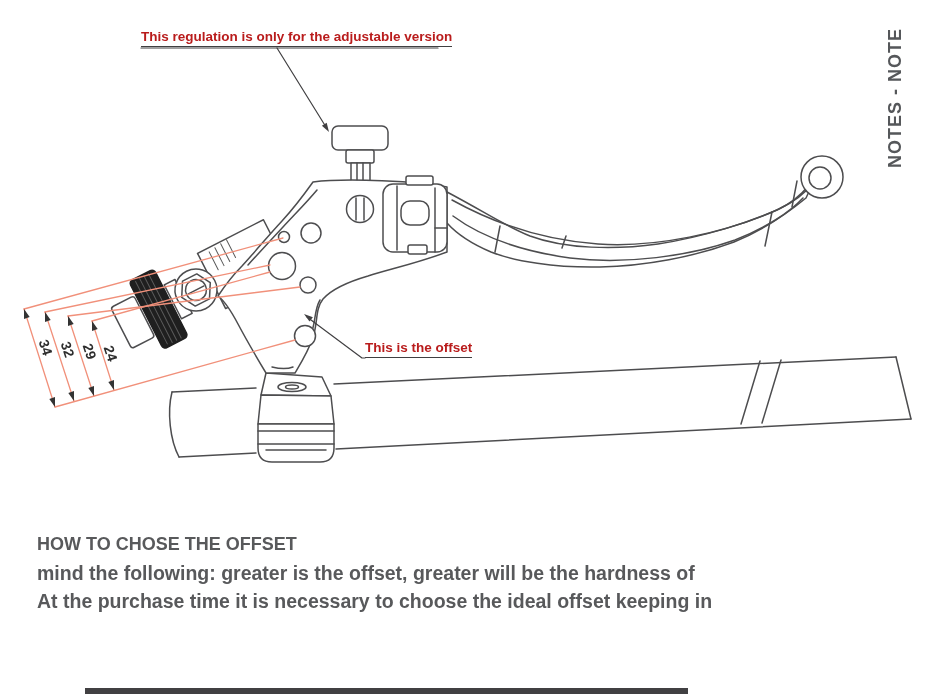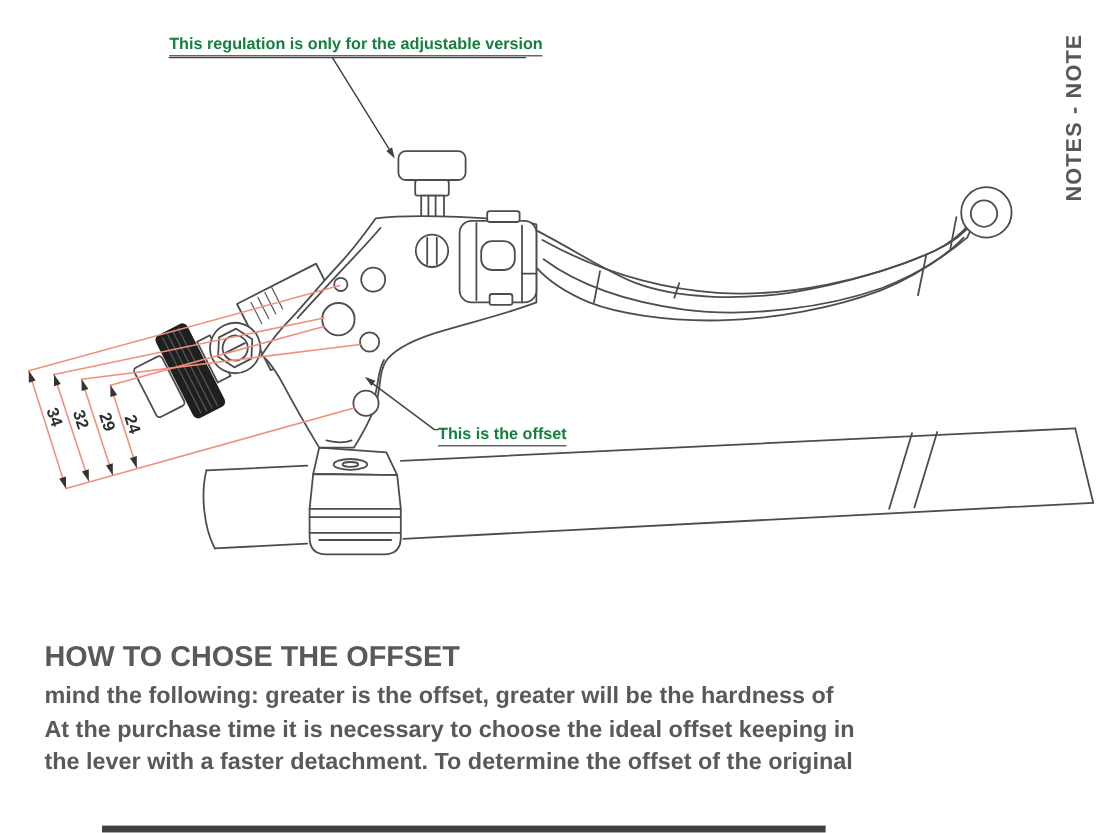--- a/index.html
+++ b/index.html
@@ -9,29 +9,29 @@
   svg *{stroke:#4D4D4F;stroke-width:1.5;fill:none;stroke-linejoin:round;stroke-linecap:round;}
   svg .w{fill:#ffffff;}
   svg .dk{fill:#1f1f1f;stroke:#1f1f1f;}
   svg .kn{stroke:#5a5a5a;stroke-width:1;}
   svg .salmon{stroke:#F1907A;stroke-width:1.3;}
   svg .arrow{fill:#333;stroke:none;}
   svg .leader{stroke:#414042;stroke-width:1.2;}
   svg .larrow{fill:#414042;stroke:none;}
   svg text{stroke:none;fill:#2e2e2e;font-family:"Liberation Sans",sans-serif;
            font-size:14px;font-weight:600;}
-  .ann{position:absolute;font-size:13.5px;font-weight:600;color:#15803d;
+  .ann{position:absolute;font-size:13.5px;font-weight:600;color:#b91c1c;
        border-bottom:1.4px solid #3f3f41;padding-bottom:2px;white-space:nowrap;}
   .ann1{left:141px;top:29px;}
-  .ann2{left:365px;top:354px;}
+  .ann2{left:365px;top:340px;}
   .notes{position:absolute;left:808px;top:85px;width:180px;height:26px;
          transform:rotate(-90deg);text-align:center;font-size:18px;font-weight:700;
          letter-spacing:1px;color:#55575A;white-space:nowrap;}
   .section{position:absolute;left:37px;top:534px;color:#58595B;}
-  .section h1{margin:0 0 5px 0;font-size:24px;font-weight:700;color:#58595B;}
+  .section h1{margin:0 0 5px 0;font-size:18px;font-weight:700;color:#58595B;}
   .bodyline{font-size:19.5px;font-weight:700;line-height:27.5px;white-space:nowrap;}
   .bottombar{position:absolute;left:85px;top:688px;width:603px;height:6px;background:#414042;}
 </style>
 </head>
 <body>
 
 <div id="page">
 
   <svg width="927" height="520" viewBox="0 0 927 520">
 
@@ -145,18 +145,17 @@
 
   <div class="ann ann1">This regulation is only for the adjustable version</div>
   <div class="ann ann2">This is the offset</div>
 
   <div class="notes">NOTES - NOTE</div>
 
   <div class="section">
     <h1>HOW TO CHOSE THE OFFSET</h1>
     <div class="bodyline">mind the following: greater is the offset, greater will be the hardness of</div>
     <div class="bodyline">At the purchase time it is necessary to choose the ideal offset keeping in</div>
-    <div class="bodyline">the lever with a faster detachment. To determine the offset of the original</div>
   </div>
 
   <div class="bottombar"></div>
 
 </div>
 
 </body></html>

